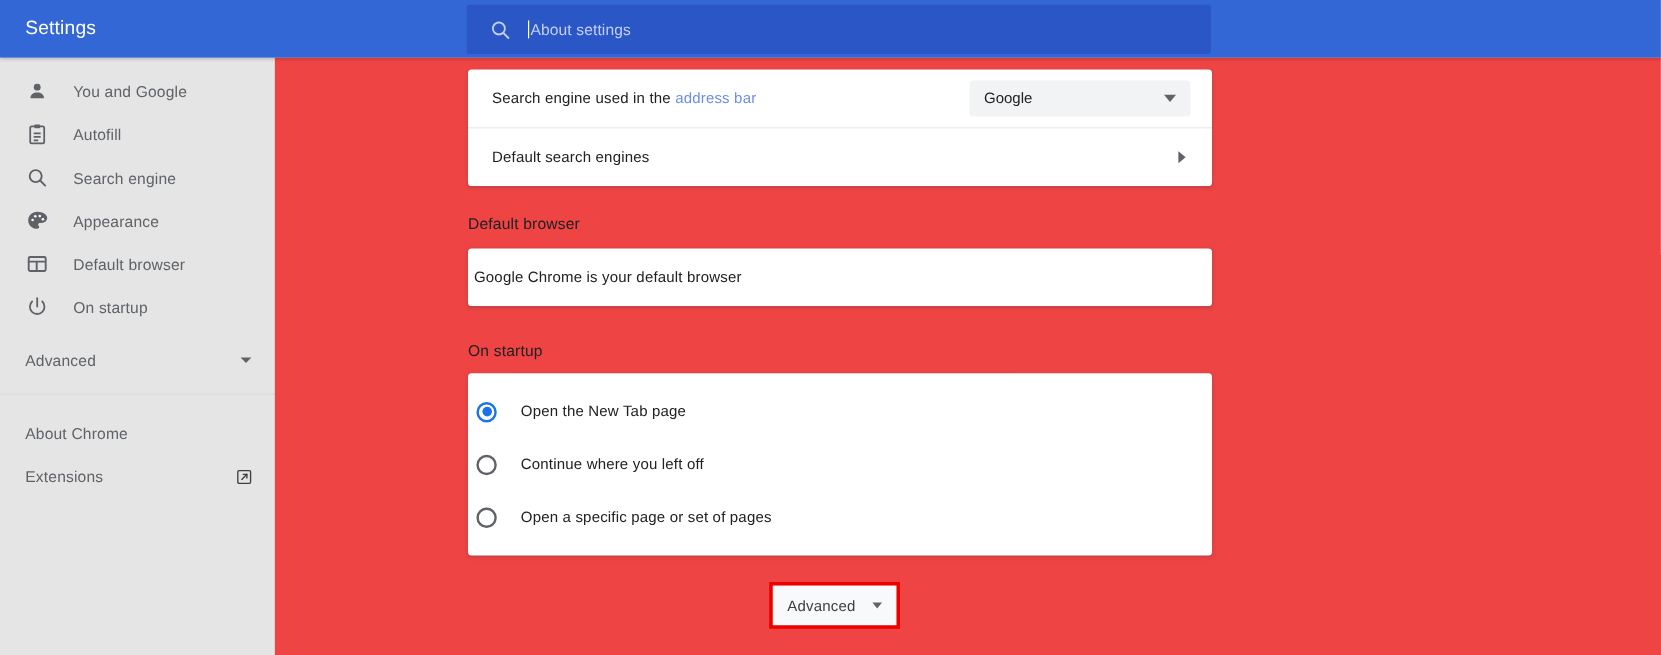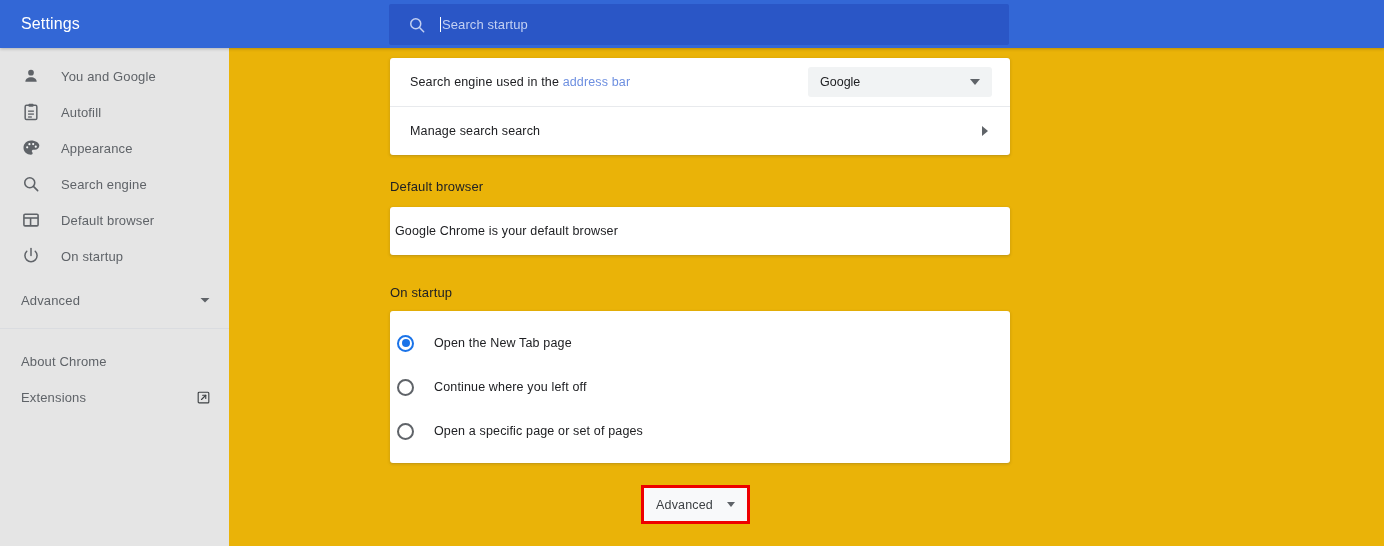--- a/index.html
+++ b/index.html
@@ -145,21 +145,21 @@
     display: block;
   }
 
   
   .content {
     position: absolute;
     left: 229px;
     top: 48px;
     width: 1155px;
     height: 498px;
-    background: #eab308;
+    background: #ef4444;
     overflow: hidden;
   }
   .card {
     position: absolute;
     left: 161px;
     width: 620px;
     background: #ffffff;
     border-radius: 3px;
     box-shadow: 0 1px 2px rgba(60,64,67,.16), 0 1px 3px 1px rgba(60,64,67,.08);
   }
@@ -333,21 +333,21 @@
 
 <div class="header">
   <div class="header-title">Settings</div>
 
   <div class="search-box">
     <svg class="search-icon" viewBox="0 0 24 24">
       <circle cx="10.5" cy="10.5" r="6" fill="none" stroke="#c3d0f2" stroke-width="1.8"></circle>
       <line x1="15" y1="15" x2="20" y2="20" stroke="#c3d0f2" stroke-width="1.8" stroke-linecap="round"></line>
     </svg>
     <div class="search-caret"></div>
-    <div class="search-placeholder">Search startup</div>
+    <div class="search-placeholder">About settings</div>
   </div>
 </div>
 
 <div class="sidebar">
   <div class="nav-spacer-top"></div>
 
   <div class="nav-item">
     <svg class="nav-icon" viewBox="0 0 24 24">
       <circle cx="12" cy="8" r="3.4" fill="#5f6368"></circle>
       <path d="M5.2 19c0-3.6 3-5.6 6.8-5.6s6.8 2 6.8 5.6z" fill="#5f6368"></path>
@@ -361,35 +361,35 @@
       <rect x="9" y="2.2" width="6" height="3.6" rx="1" fill="#5f6368"></rect>
       <line x1="8.5" y1="11" x2="15.5" y2="11" stroke="#5f6368" stroke-width="1.6"></line>
       <line x1="8.5" y1="14.5" x2="15.5" y2="14.5" stroke="#5f6368" stroke-width="1.6"></line>
       <line x1="8.5" y1="18" x2="13" y2="18" stroke="#5f6368" stroke-width="1.6"></line>
     </svg>
     <span class="nav-label">Autofill</span>
   </div>
 
   <div class="nav-item">
     <svg class="nav-icon" viewBox="0 0 24 24">
+      <circle cx="10.5" cy="10.5" r="6" fill="none" stroke="#5f6368" stroke-width="1.9"></circle>
+      <line x1="14.9" y1="14.9" x2="20" y2="20" stroke="#5f6368" stroke-width="1.9" stroke-linecap="round"></line>
+    </svg>
+    <span class="nav-label">Search engine</span>
+  </div>
+
+  <div class="nav-item">
+    <svg class="nav-icon" viewBox="0 0 24 24">
       <path d="M12 3C7 3 3 6.8 3 11.6c0 4.8 4 8.4 9 8.4 1.2 0 2-.7 2-1.7 0-.5-.2-.9-.5-1.2-.3-.3-.5-.7-.5-1.2 0-1 .8-1.7 1.9-1.7h1.6c3 0 5.5-2.3 5.5-5.2C22 5.9 17.6 3 12 3z" fill="#5f6368"></path>
       <circle cx="7.4" cy="11.2" r="1.3" fill="#f8f9fa"></circle>
       <circle cx="10.1" cy="7.4" r="1.3" fill="#f8f9fa"></circle>
       <circle cx="14.6" cy="7.3" r="1.3" fill="#f8f9fa"></circle>
       <circle cx="17.7" cy="10.4" r="1.3" fill="#f8f9fa"></circle>
     </svg>
     <span class="nav-label">Appearance</span>
-  </div>
-
-  <div class="nav-item">
-    <svg class="nav-icon" viewBox="0 0 24 24">
-      <circle cx="10.5" cy="10.5" r="6" fill="none" stroke="#5f6368" stroke-width="1.9"></circle>
-      <line x1="14.9" y1="14.9" x2="20" y2="20" stroke="#5f6368" stroke-width="1.9" stroke-linecap="round"></line>
-    </svg>
-    <span class="nav-label">Search engine</span>
   </div>
 
   <div class="nav-item">
     <svg class="nav-icon" viewBox="0 0 24 24">
       <rect x="3.5" y="5" width="17" height="14" rx="1.4" fill="none" stroke="#5f6368" stroke-width="1.9"></rect>
       <line x1="3.5" y1="9.6" x2="20.5" y2="9.6" stroke="#5f6368" stroke-width="1.9"></line>
       <line x1="11.5" y1="9.6" x2="11.5" y2="19" stroke="#5f6368" stroke-width="1.9"></line>
     </svg>
     <span class="nav-label">Default browser</span>
   </div>
@@ -430,21 +430,21 @@
   <div class="card" id="card-search-engine">
     <div class="row">
       <div class="row-label"><span>Search engine used in the </span><span class="link">address bar</span></div>
       <div class="select">
         <span class="select-value">Google</span>
         <span class="tri-down"></span>
       </div>
     </div>
     <div class="row-divider"></div>
     <div class="row">
-      <div class="row-label">Manage search search</div>
+      <div class="row-label">Default search engines</div>
       <span class="tri-right"></span>
     </div>
   </div>
 
   <div class="section-title" id="title-default-browser">Default browser</div>
   <div class="card" id="card-default-browser">
     <div class="single-row">
       <span class="single-row-text">Google Chrome is your default browser</span>
     </div>
   </div>

